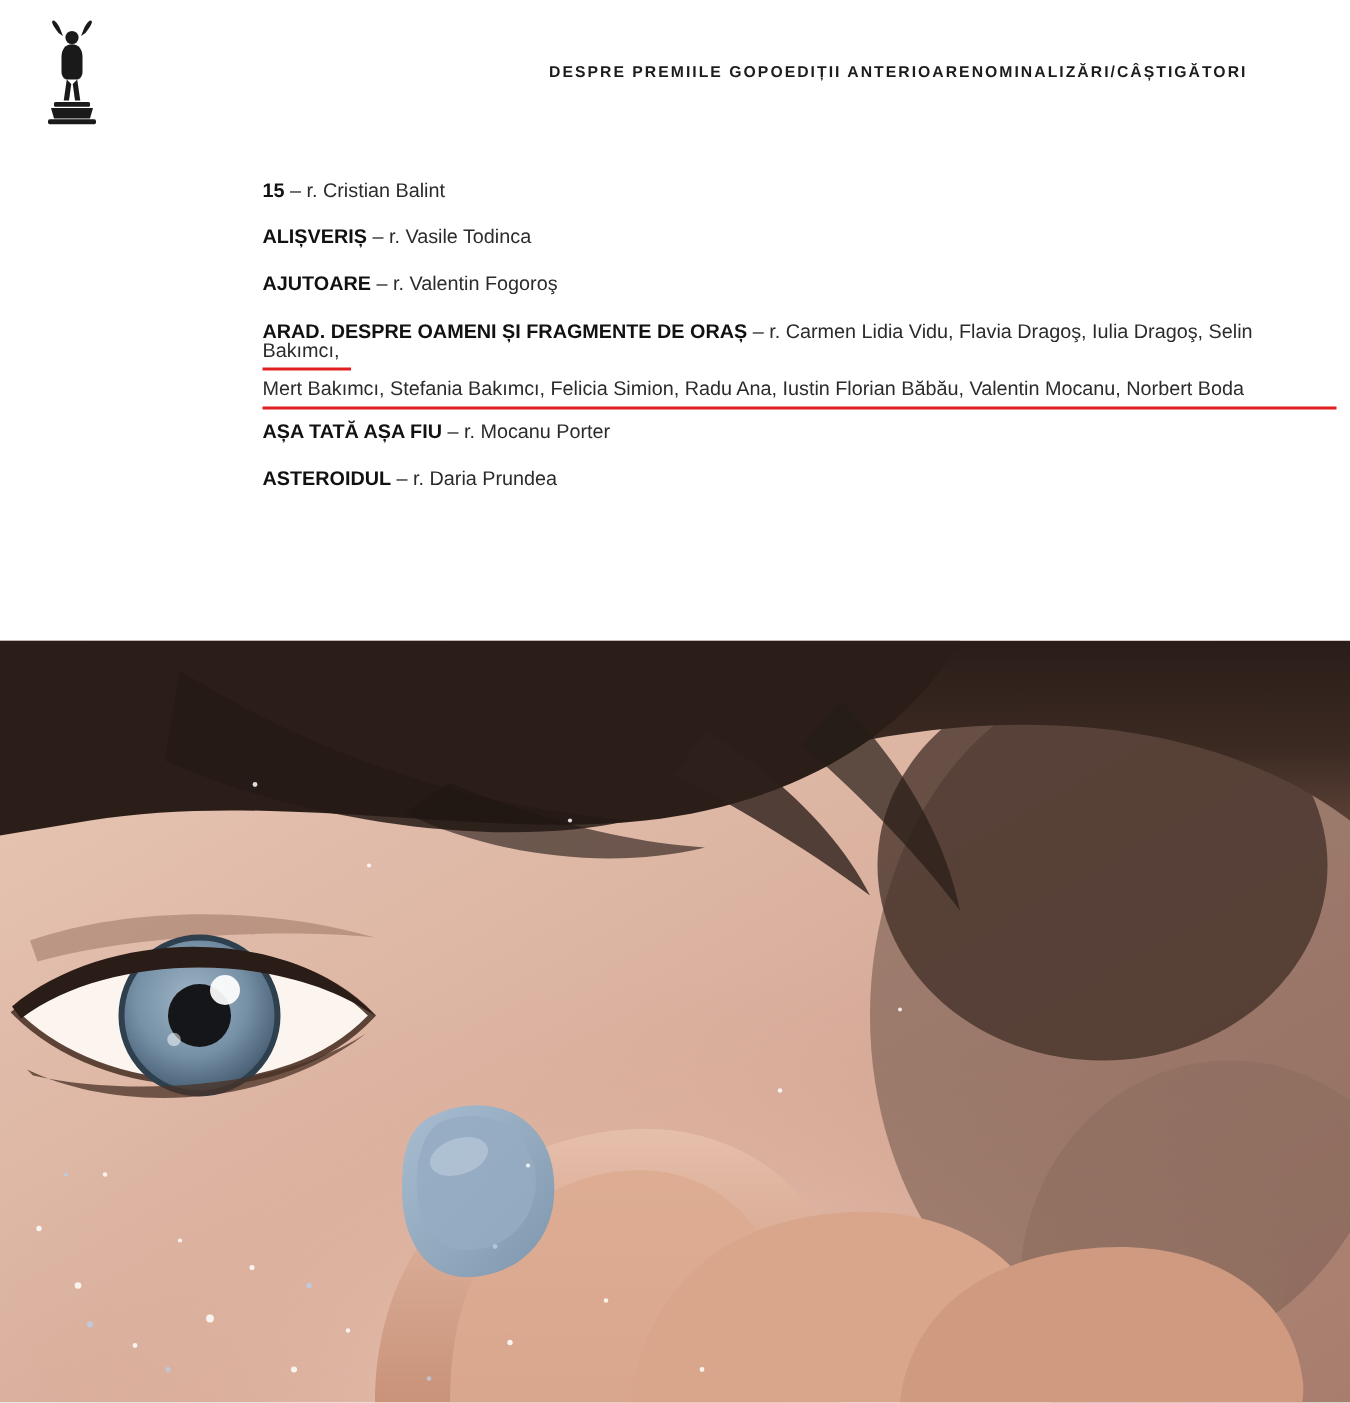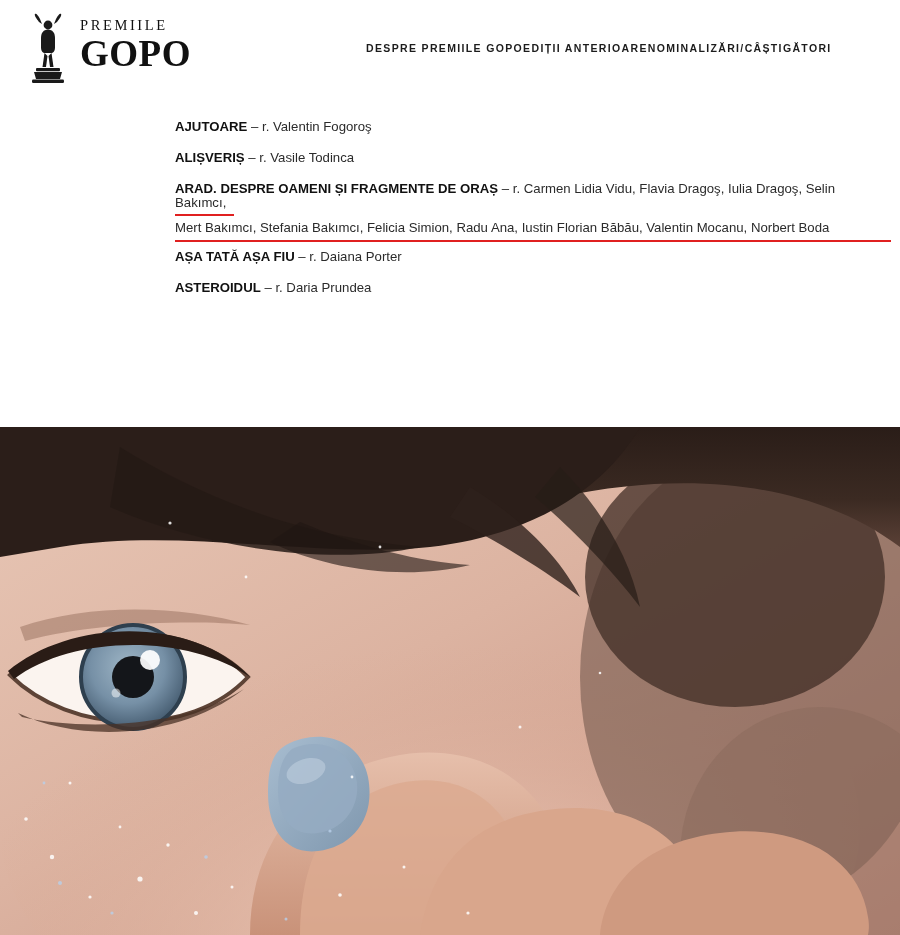--- a/index.html
+++ b/index.html
@@ -164,57 +164,56 @@
 
           <path d="M22.5 41 L20.5 55 L24 55 L25.5 44 Z"></path>
           <path d="M29.5 41 L31.5 55 L28 55 L26.5 44 Z"></path>
 
           <rect x="14" y="56" width="24" height="3.2" rx="1"></rect>
           <path d="M12 60 L40 60 L38 67 L14 67 Z"></path>
           <rect x="10" y="67.5" width="32" height="3.4" rx="1.2"></rect>
         </g>
       </svg>
     </span>
-    <span class="brand-text">
-      <span class="small">PREMIILE</span>
-      <span class="big">GOPO</span>
-    </span>
   </div>
 
   <nav class="main-nav">
     <a class="nav-link" href="#">DESPRE PREMIILE GOPO</a>
     <a class="nav-link" href="#">EDIȚII ANTERIOARE</a>
     <a class="nav-link" href="#">NOMINALIZĂRI/CÂȘTIGĂTORI</a>
   </nav>
 
 </header>
 
 <main class="content">
 
 
   <ul class="film-list">
 
+    <li class="film-item">
+      <span class="film-title">15</span><span class="film-credits"> – r. Cristian Balint</span>
+    </li>
+
+    <li class="film-item">
+      <span class="film-title">ALIȘVERIȘ</span><span class="film-credits"> – r. Vasile Todinca</span>
+    </li>
 
     <li class="film-item">
       <span class="film-title">AJUTOARE</span><span class="film-credits"> – r. Valentin Fogoroş</span>
-    </li>
-
-    <li class="film-item">
-      <span class="film-title">ALIȘVERIȘ</span><span class="film-credits"> – r. Vasile Todinca</span>
     </li>
 
 
 
     <li class="film-item two-line">
       <span class="underline-red"><span class="film-title">ARAD. DESPRE OAMENI ȘI FRAGMENTE DE ORAȘ</span><span class="film-credits"> – r. Carmen Lidia Vidu, Flavia Dragoş, Iulia Dragoş, Selin Bakımcı,</span></span>
       <span class="line2"><span class="film-credits underline-red l2">Mert Bakımcı, Stefania Bakımcı, Felicia Simion, Radu Ana, Iustin Florian Băbău, Valentin Mocanu, Norbert Boda</span></span>
     </li>
 
     <li class="film-item">
-      <span class="film-title">AȘA TATĂ AȘA FIU</span><span class="film-credits"> – r. Daiana Porter</span>
+      <span class="film-title">AȘA TATĂ AȘA FIU</span><span class="film-credits"> – r. Mocanu Porter</span>
     </li>
 
     <li class="film-item">
       <span class="film-title">ASTEROIDUL</span><span class="film-credits"> – r. Daria Prundea</span>
     </li>
 
   </ul>
 </main>
 
 <div class="hero-photo">

